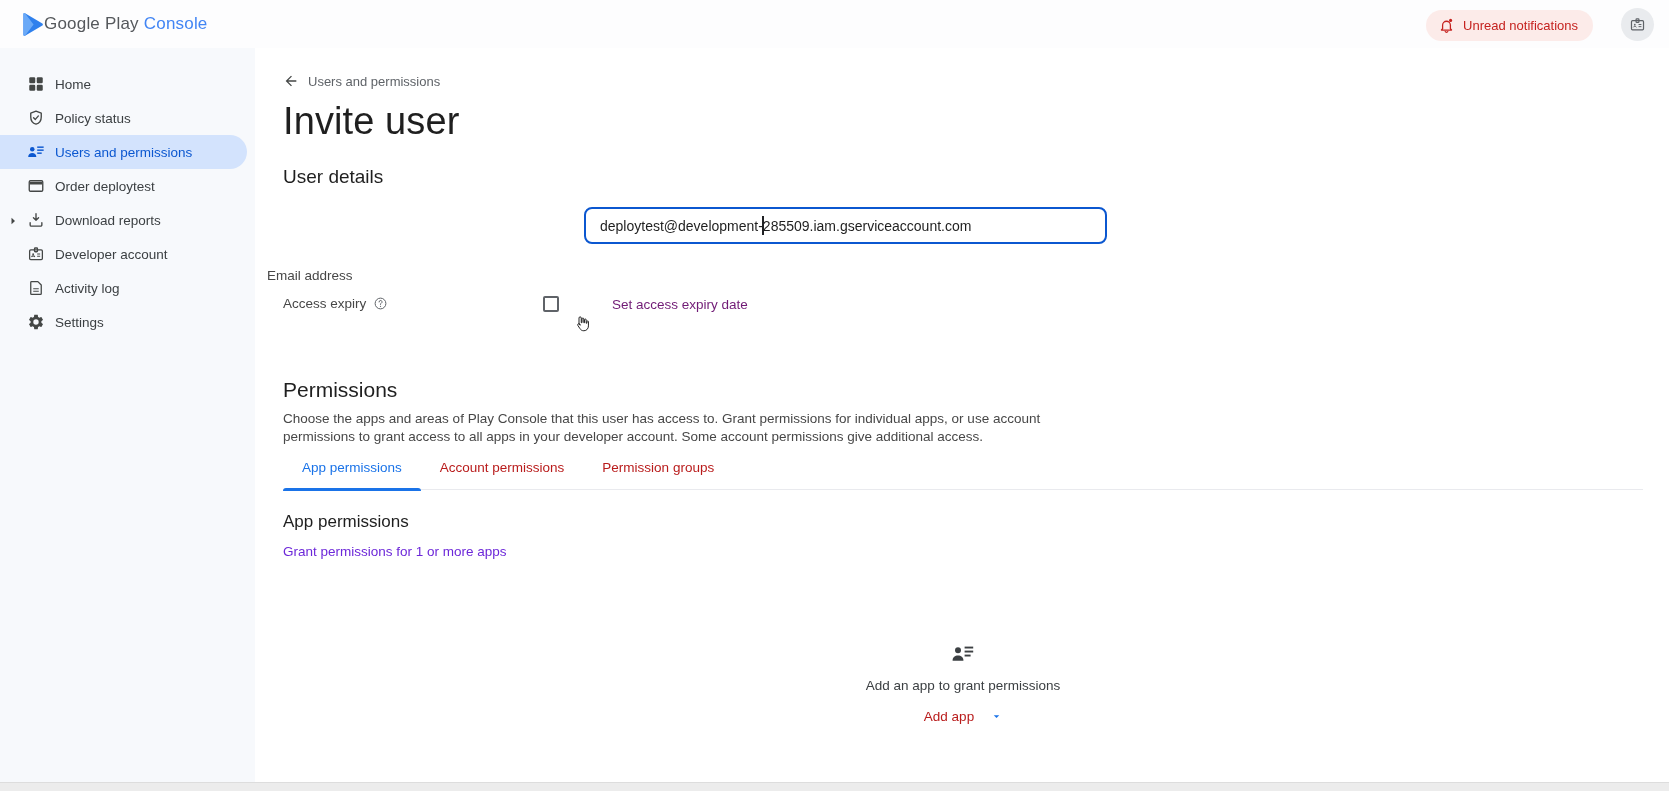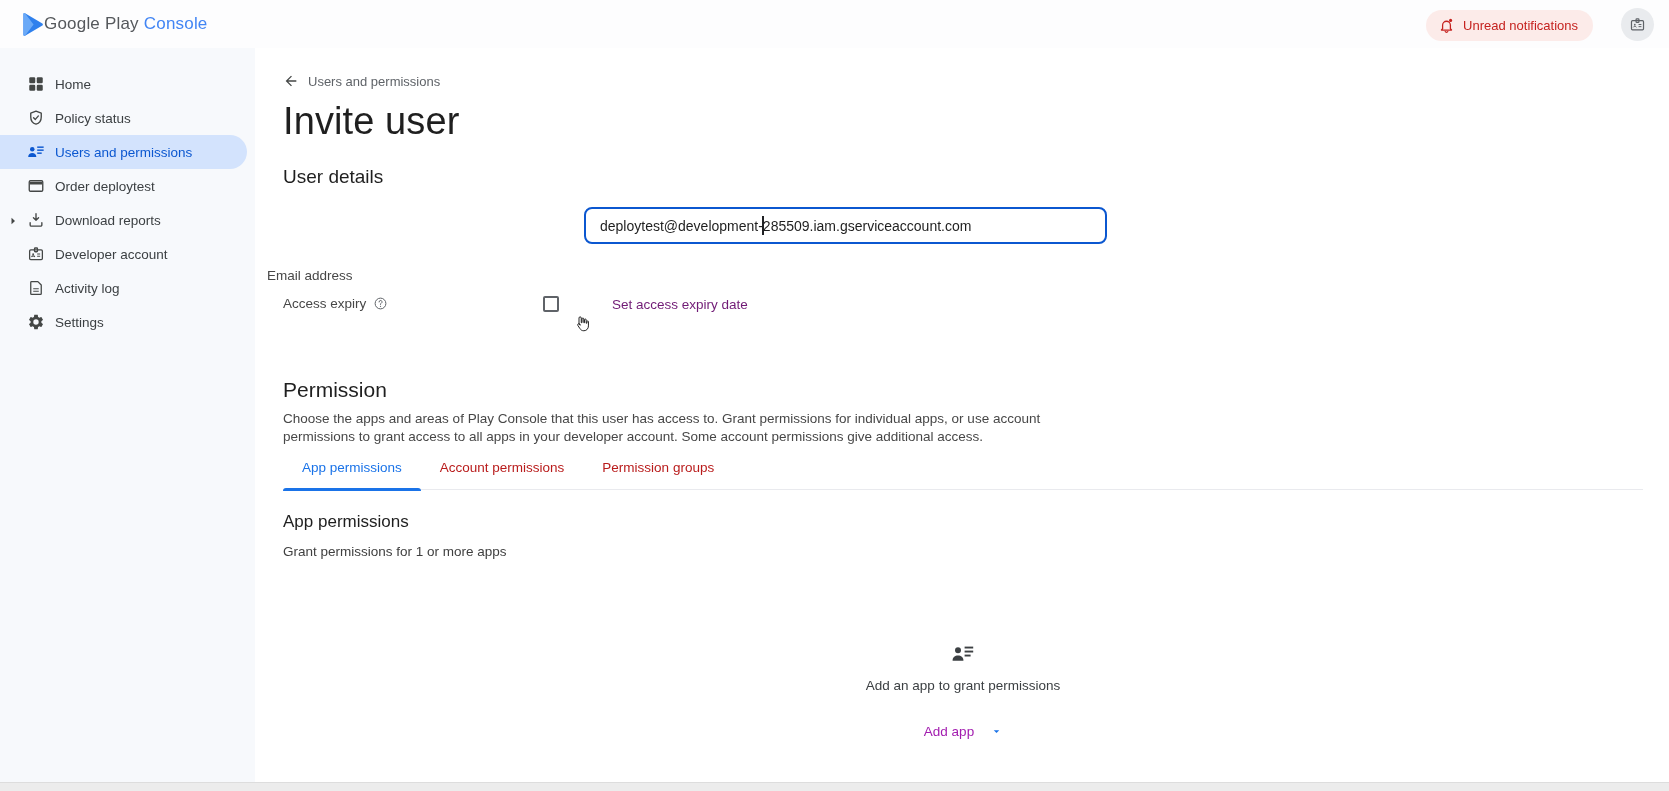--- a/index.html
+++ b/index.html
@@ -45,26 +45,26 @@
 
   .h-permissions { position:absolute; left:28px; top:330px; font-size:21px; font-weight:500; color:#1f1f1f; }
   .perm-desc { position:absolute; left:28px; top:362px; width:790px; font-size:13.5px; line-height:17.5px; color:#474747; }
 
   .tabs { position:absolute; left:28px; top:412px; width:1360px; height:30px; border-bottom:1px solid #e9eaee; display:flex; }
   .tab { height:30px; padding:0 19px; display:flex; align-items:flex-start; font-size:13.5px; font-weight:500; color:#b91c1c; cursor:pointer; position:relative; }
   .tab.active { color:#1a73e8; }
   .tab.active::after { content:""; position:absolute; left:0; right:0; bottom:-1px; height:3px; background:#1a73e8; border-radius:3px 3px 0 0; }
 
   .h-app-perms { position:absolute; left:28px; top:464px; font-size:17px; font-weight:500; color:#1f1f1f; }
-  .grant-text { position:absolute; left:28px; top:496px; font-size:13.5px; color:#404040; }
+  .grant-text { position:absolute; left:28px; top:496px; font-size:13.5px; color:#6d28d9; }
 
   .empty-state { position:absolute; left:28px; top:594px; width:1360px; text-align:center; }
   .empty-icon { display:inline-flex; width:24px; height:24px; }
   .empty-msg { margin-top:8px; font-size:13.5px; color:#3c4043; }
-  .add-app-btn { margin-top:31px; display:inline-flex; align-items:center; gap:17px; background:none; border:none; color:#a21caf; font-size:13.5px; font-weight:500; font-family:inherit; cursor:pointer; }
+  .add-app-btn { margin-top:16px; display:inline-flex; align-items:center; gap:17px; background:none; border:none; color:#b91c1c; font-size:13.5px; font-weight:500; font-family:inherit; cursor:pointer; }
 
   .bottom-track { position:absolute; left:0; bottom:0; width:1669px; height:9px; background:#ececec; border-top:1px solid #ddd; z-index:6; }
 </style>
 </head>
 <body>
 
 <header class="topbar">
   <div class="brand">
     <span class="icon" style="display:flex;">
       <svg width="23" height="25" viewBox="0 0 24 26">
@@ -229,21 +229,21 @@
     </span>
   </div>
   <div class="checkbox" role="checkbox" aria-checked="false"></div>
   <span class="checkbox-label">Set access expiry date</span>
   <span class="hand-cursor">
     <svg width="18" height="20" viewBox="0 0 24 26">
       <path d="M8 13.5V5a1.5 1.5 0 0 1 3 0v6.2h1V6.3a1.2 1.2 0 0 1 2.4 0v5h1V7.5a1.1 1.1 0 0 1 2.2 0v4.4h1v-2a1 1 0 0 1 2 0v5.6c0 3.6-2.4 6.5-6.1 6.5-2.7 0-4-1-5.3-3l-2.7-4c-.5-.8-.3-1.7.4-2.2.7-.5 1.7-.3 2.3.5l.8 1.2z" fill="#fff" stroke="#1f1f1f" stroke-width="1.3" stroke-linejoin="round"></path>
     </svg>
   </span>
 
-  <h2 class="h-permissions">Permission</h2>
+  <h2 class="h-permissions">Permissions</h2>
   <p class="perm-desc">Choose the apps and areas of Play Console that this user has access to. Grant permissions for individual apps, or use account permissions to grant access to all apps in your developer account. Some account permissions give additional access.</p>
 
   <div class="tabs">
     <div class="tab active">
       <span>App permissions</span>
     </div>
     <div class="tab">
       <span>Account permissions</span>
     </div>
     <div class="tab">

